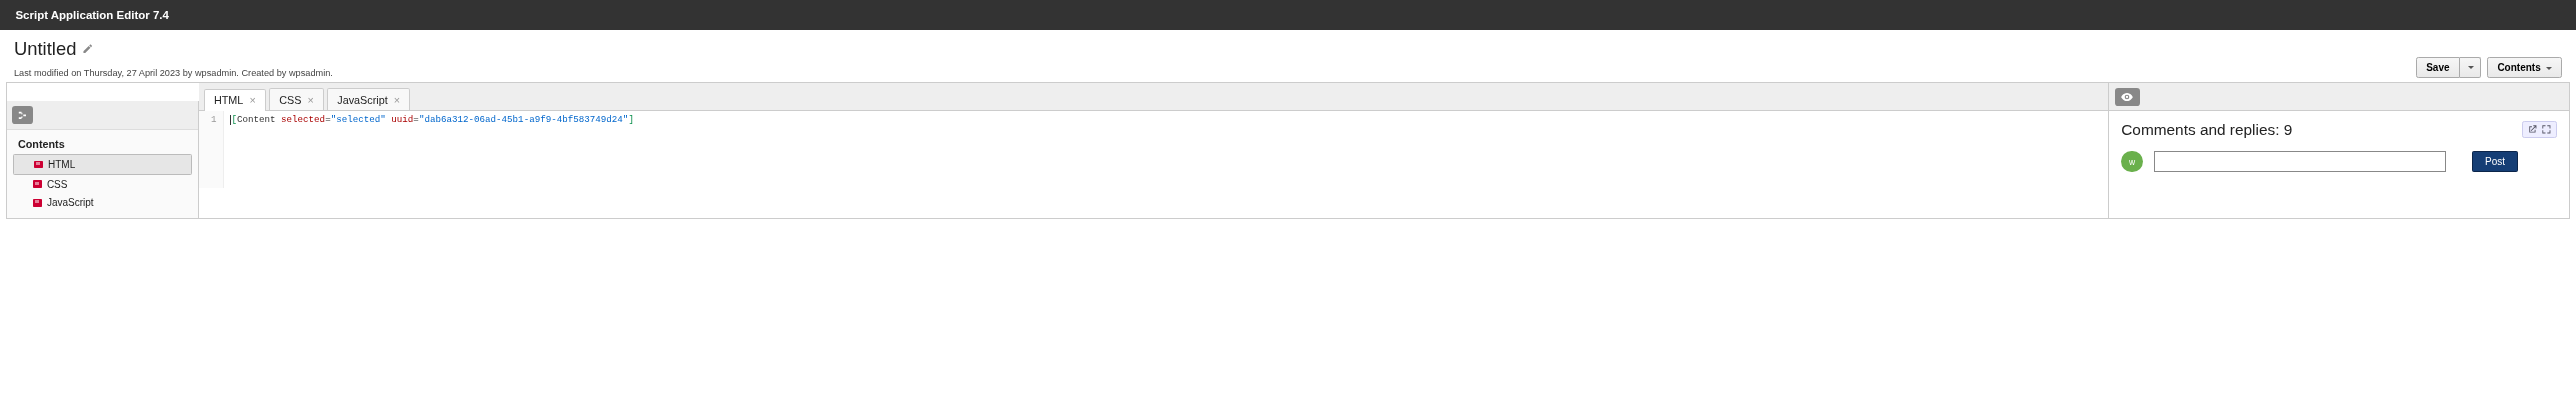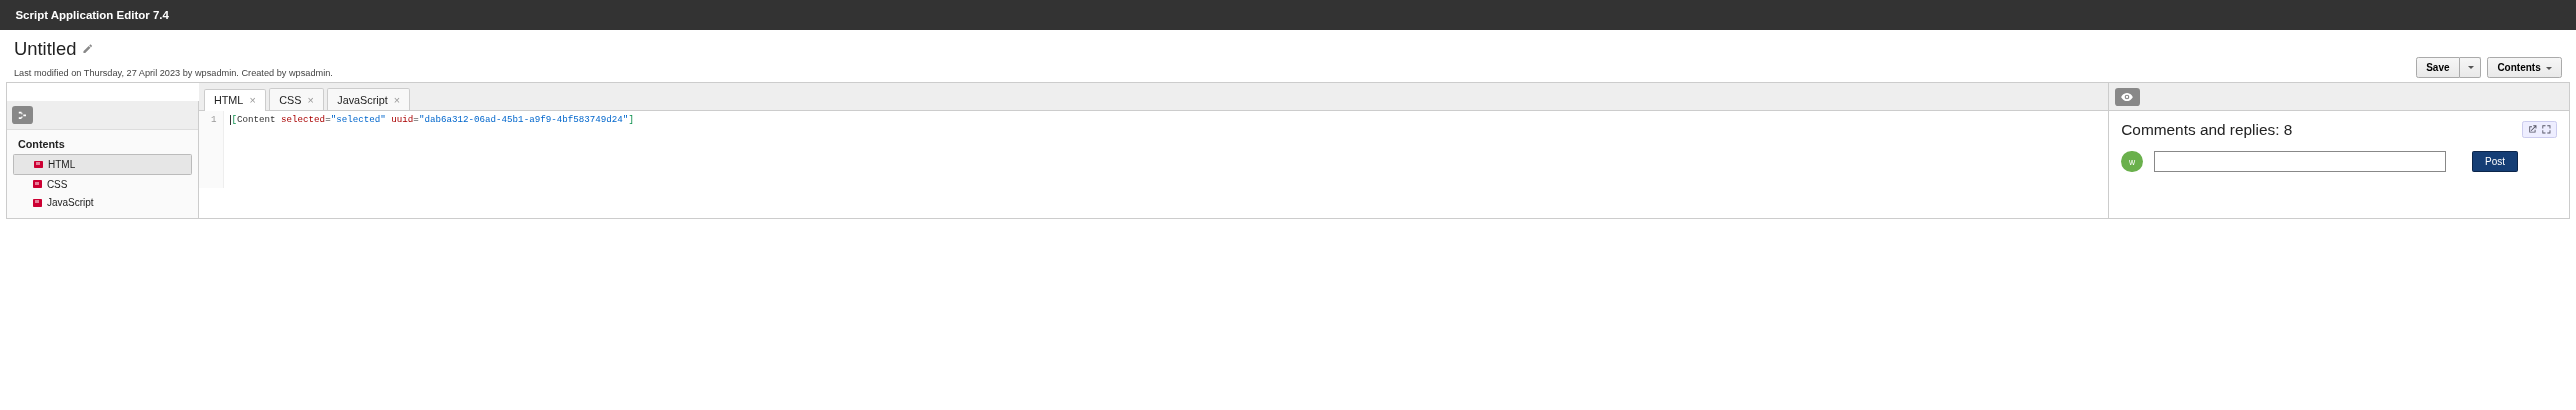--- a/index.html
+++ b/index.html
@@ -136,21 +136,21 @@
   <div class="right-panel">
     <div class="right-toolbar">
       <button class="eye-btn">
         <svg viewBox="0 0 24 24">
             <path d="M12 5c-7 0-10 7-10 7s3 7 10 7 10-7 10-7-3-7-10-7zm0 11a4 4 0 1 1 0-8 4 4 0 0 1 0 8zm0-6a2 2 0 1 0 0 4 2 2 0 0 0 0-4z"></path>
           </svg>
       </button>
     </div>
     <div class="comments-panel">
       <div class="comments-header">
-        <div class="comments-title">Comments and replies: 8</div>
+        <div class="comments-title">Comments and replies: 9</div>
         <div class="panel-icons">
           <svg class="panel-icon" viewBox="0 0 24 24">
               <path d="M14 3h7v7h-2V6.41l-9.29 9.3-1.42-1.42 9.3-9.29H14V3zM5 5h6v2H7v10h10v-4h2v6H5V5z"></path>
             </svg>
           <svg class="panel-icon" viewBox="0 0 24 24">
               <path d="M3 3h7v2H5v5H3V3zm18 0v7h-2V5h-5V3h7zM3 21v-7h2v5h5v2H3zm18 0h-7v-2h5v-5h2v7z"></path>
             </svg>
         </div>
       </div>
       <div class="comment-input-row">

